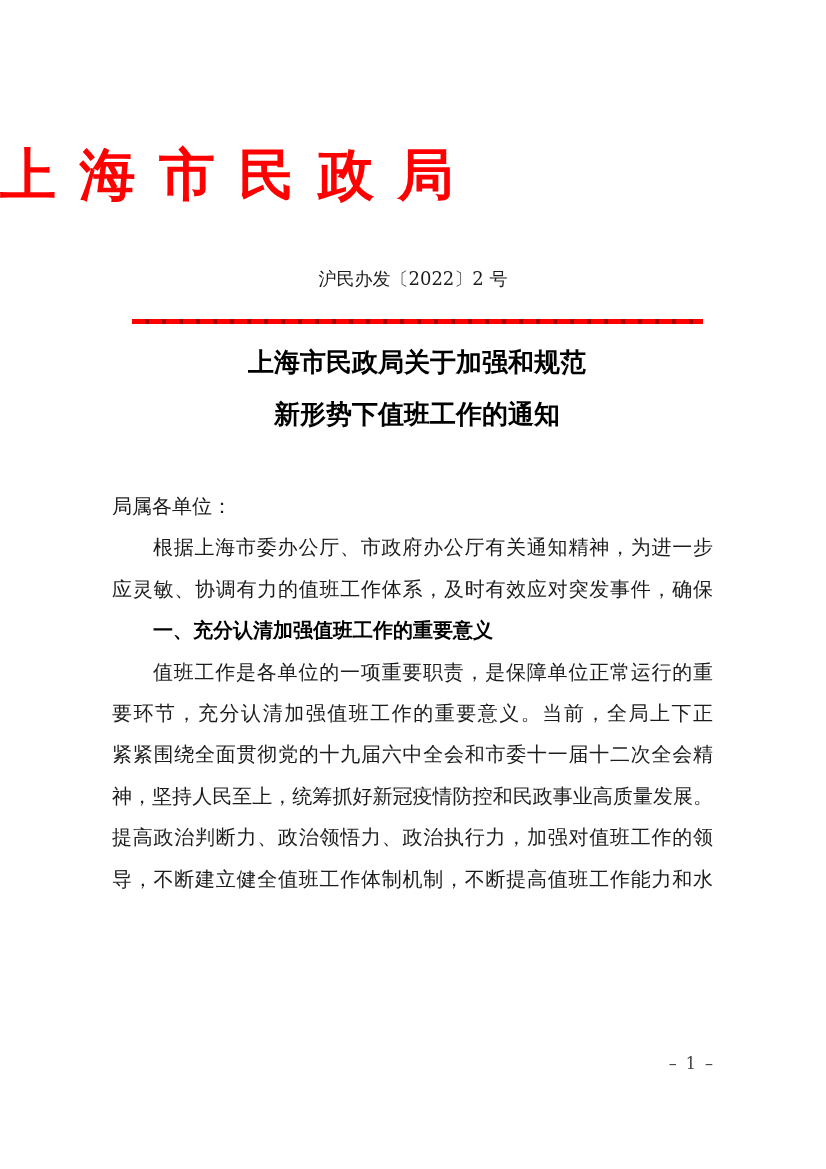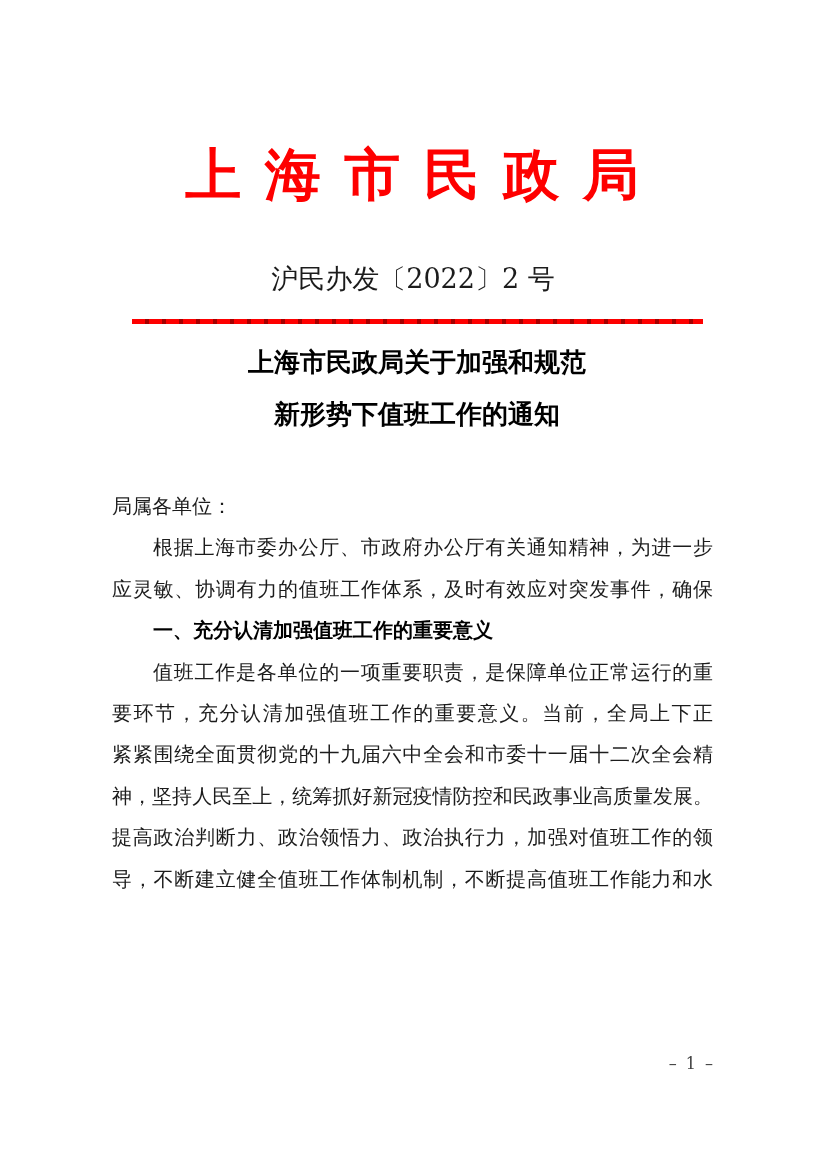--- a/index.html
+++ b/index.html
@@ -13,37 +13,36 @@
     height: 1169px;
     background: var(--page-bg, #ffffff);
     overflow: hidden;
     font-family: "DejaVu Serif", serif;
   }
   .agency-header {
     position: absolute;
     top: 124px;
     left: 0;
     width: 100%;
-    text-align: center;
     font-family: "DejaVu Serif", serif;
     font-size: 56px;
     line-height: 100px;
     font-weight: bold;
     color: var(--header-red, #fe0000);
     letter-spacing: 2px;
     white-space: nowrap;
   }
   .doc-number {
     position: absolute;
     top: 262px;
     left: 0;
     width: 100%;
     text-align: center;
     font-family: "DejaVu Serif", serif;
-    font-size: 27px;
+    font-size: 18px;
     line-height: 34px;
     color: var(--body-text, #1c1c1c);
   }
   .red-divider {
     position: absolute;
     top: 319px;
     left: 132px;
     width: 571px;
     height: 5px;
     background: repeating-linear-gradient(

